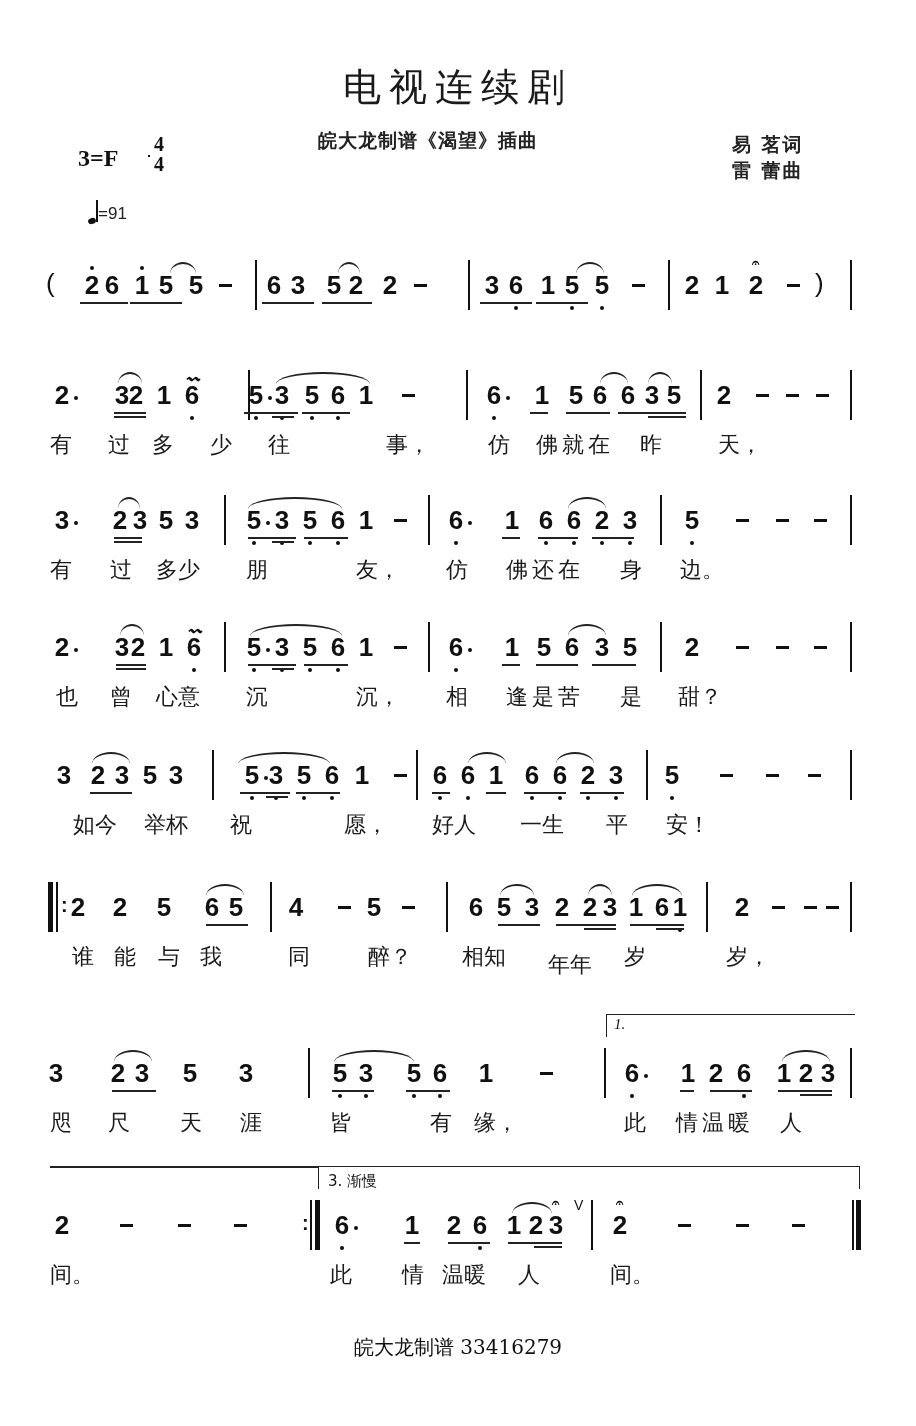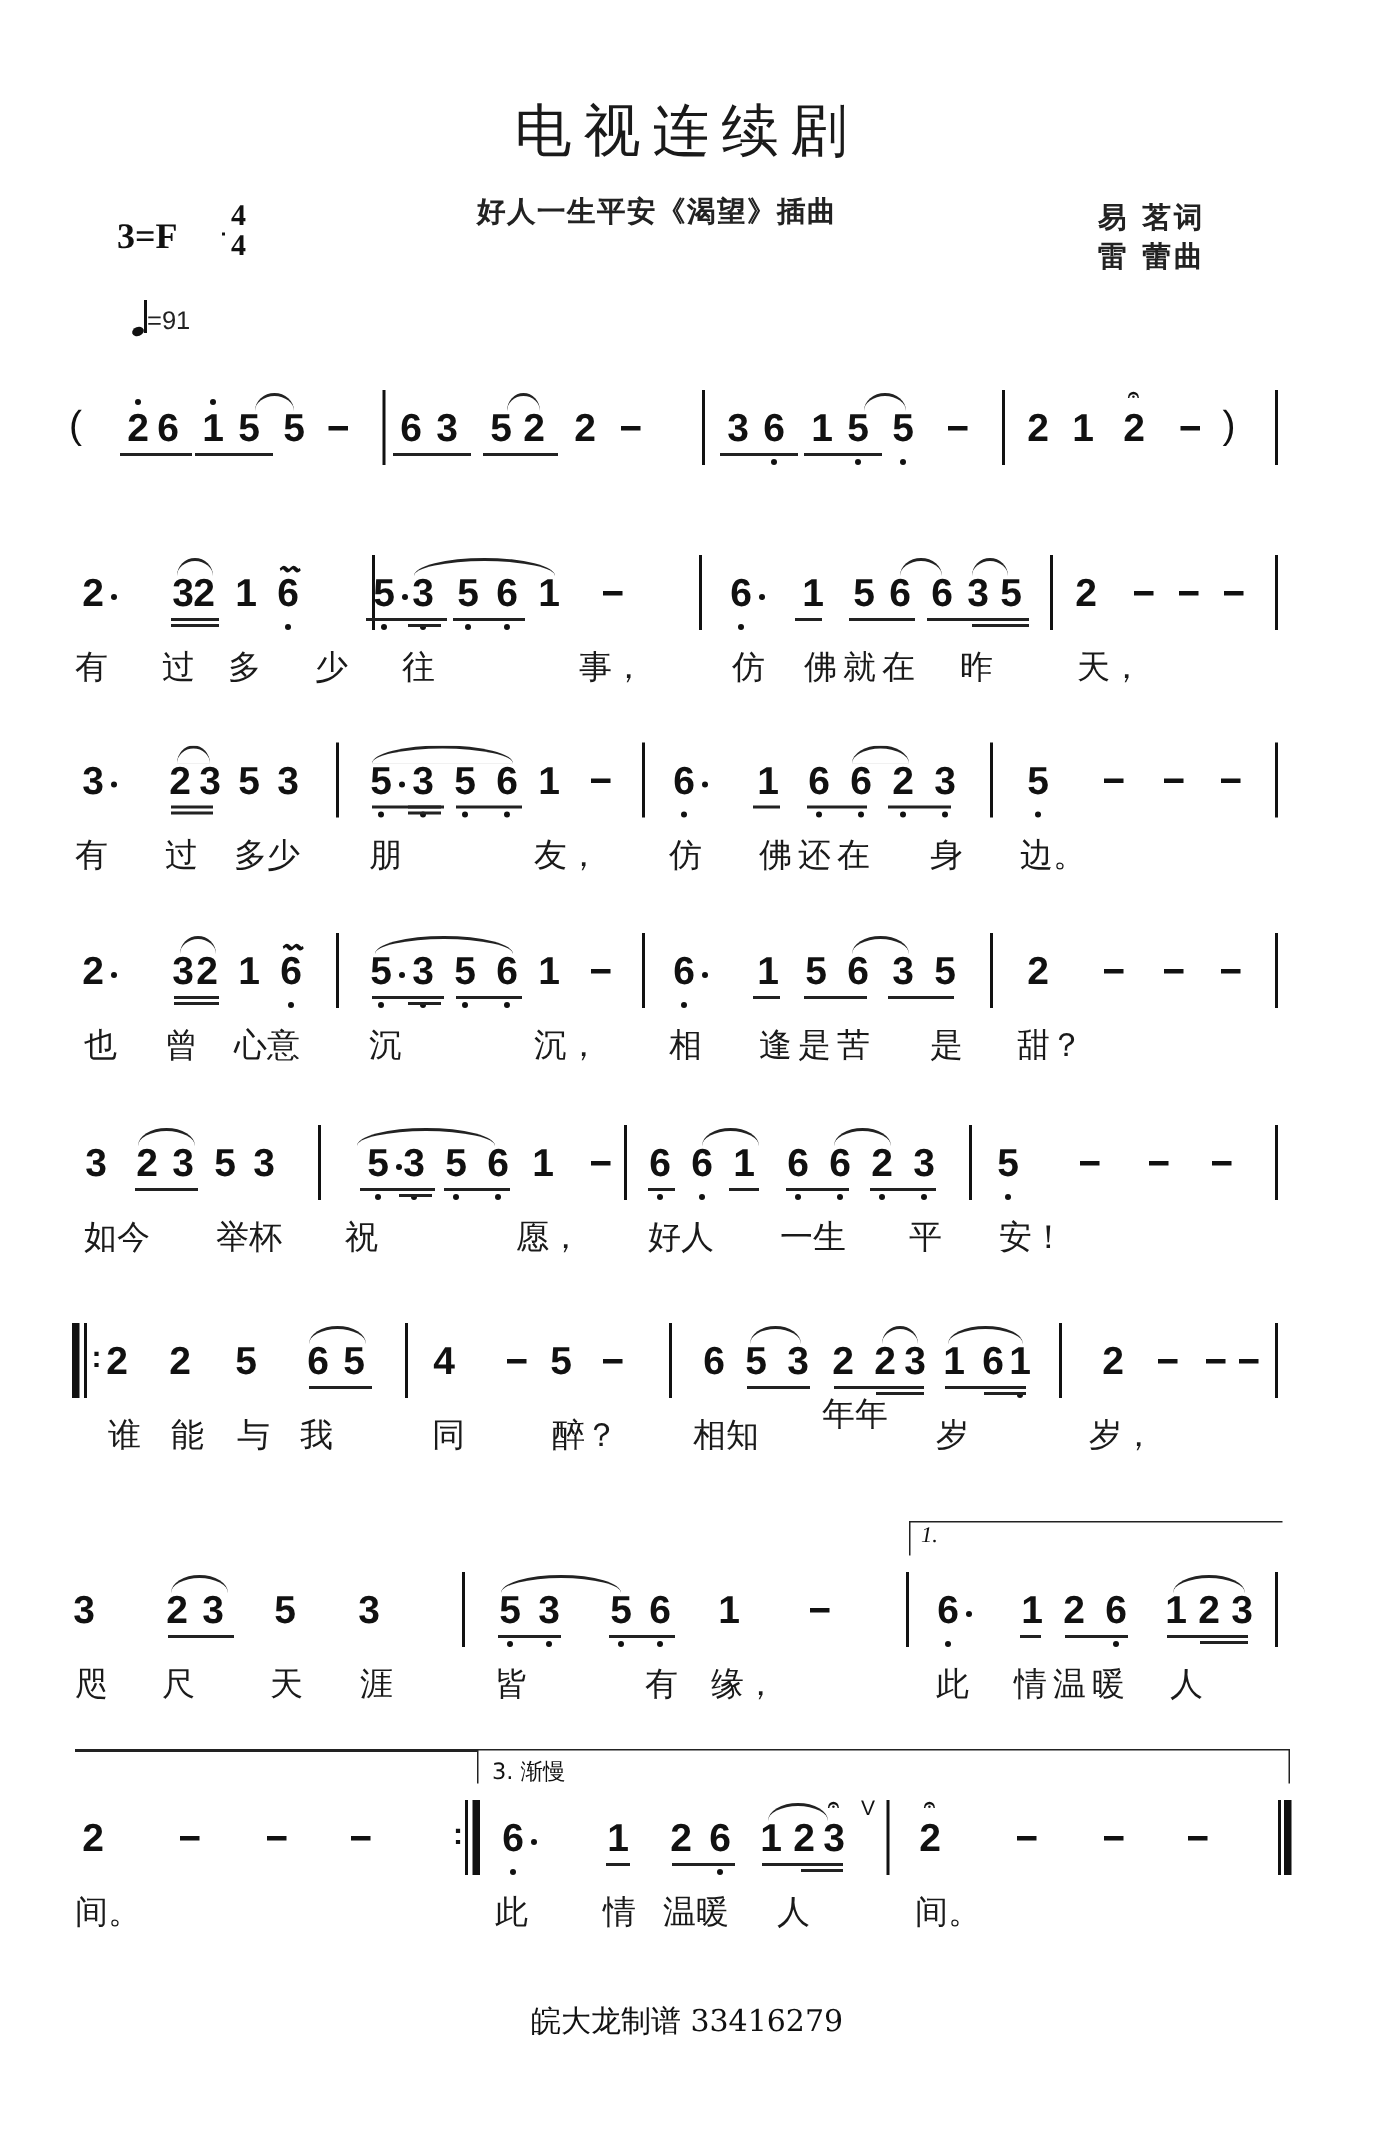--- a/index.html
+++ b/index.html
@@ -30,21 +30,21 @@
   .mord{position:absolute;font-size:13px;font-weight:bold;letter-spacing:-3px;}
   .volta{position:absolute;border-top:1.5px solid #222;border-left:1.5px solid #222;height:22px;}
   .volta-label{position:absolute;font-family:"Liberation Serif",serif;font-size:15px;font-style:italic;}
   .footer{left:0;width:916px;top:1334px;text-align:center;font-family:"DejaVu Serif",serif;font-size:20px;color:#111;}
   .rep{position:absolute;font-size:20px;font-weight:bold;}
 </style>
 </head>
 <body>
 
 <div class="abs title">电视连续剧</div>
-<div class="abs subtitle">好人一生平安《渴望》插曲</div>
+<div class="abs subtitle">皖大龙制谱《渴望》插曲</div>
 <div class="abs credit" style="top:132px">易 茗词</div>
 <div class="abs credit" style="top:158px">雷 蕾曲</div>
 <div class="abs key">3=F</div>
 <div class="abs ts">
   <div>4</div>
   <div class="bar"></div>
   <div>4</div>
 </div>
 <div class="abs tempo">
   <span class="qn"><span class="stem"></span><span class="head"></span></span><span>=91</span>
@@ -314,21 +314,21 @@
     <div class="ul" style="left: 266px; width: 22px; top: 796px;"></div>
     <div class="ul" style="left: 296px; width: 44px; top: 792px;"></div>
     <div class="ul" style="left: 432px; width: 18px; top: 792px;"></div>
     <div class="ul" style="left: 486px; width: 20px; top: 792px;"></div>
     <div class="ul" style="left: 524px; width: 42px; top: 792px;"></div>
     <div class="ul" style="left: 580px; width: 44px; top: 792px;"></div>
     <div class="slur" style="left: 92px; width: 38px; top: 752px;"></div>
     <div class="slur" style="left: 238px; width: 92px; top: 752px;"></div>
     <div class="slur" style="left: 468px; width: 38px; top: 752px;"></div>
     <div class="slur" style="left: 556px; width: 38px; top: 752px;"></div>
-    <div class="lyric" style="left: 56px; top: 810px; letter-spacing: 0px;">如今</div>
+    <div class="lyric" style="left: 73px; top: 810px; letter-spacing: 0px;">如今</div>
     <div class="lyric" style="left: 144px; top: 810px; letter-spacing: 0px;">举杯</div>
     <div class="lyric" style="left: 230px; top: 810px; letter-spacing: 0px;">祝</div>
     <div class="lyric" style="left: 344px; top: 810px; letter-spacing: 0px;">愿，</div>
     <div class="lyric" style="left: 432px; top: 810px; letter-spacing: 0px;">好人</div>
     <div class="lyric" style="left: 520px; top: 810px; letter-spacing: 0px;">一生</div>
     <div class="lyric" style="left: 606px; top: 810px; letter-spacing: 0px;">平</div>
     <div class="lyric" style="left: 666px; top: 810px; letter-spacing: 0px;">安！</div>
     <div class="note" style="left: 68px; top: 892px;">2</div>
     <div class="note" style="left: 110px; top: 892px;">2</div>
     <div class="note" style="left: 154px; top: 892px;">5</div>
@@ -371,21 +371,21 @@
     <div class="bar thick" style="left: 48px; top: 882px; height: 50px;"></div>
     <div class="bar" style="left: 56px; top: 882px; height: 50px;"></div>
     <div class="rep" style="left: 61px; top: 894px;">:</div>
     <div class="lyric" style="left: 72px; top: 942px; letter-spacing: 0px;">谁</div>
     <div class="lyric" style="left: 114px; top: 942px; letter-spacing: 0px;">能</div>
     <div class="lyric" style="left: 158px; top: 942px; letter-spacing: 0px;">与</div>
     <div class="lyric" style="left: 200px; top: 942px; letter-spacing: 0px;">我</div>
     <div class="lyric" style="left: 288px; top: 942px; letter-spacing: 0px;">同</div>
     <div class="lyric" style="left: 368px; top: 942px; letter-spacing: 0px;">醉？</div>
     <div class="lyric" style="left: 462px; top: 942px; letter-spacing: 0px;">相知</div>
-    <div class="lyric" style="left: 548px; top: 928px; letter-spacing: 0px;">年年</div>
+    <div class="lyric" style="left: 548px; top: 950px; letter-spacing: 0px;">年年</div>
     <div class="lyric" style="left: 624px; top: 942px; letter-spacing: 0px;">岁</div>
     <div class="lyric" style="left: 726px; top: 942px; letter-spacing: 0px;">岁，</div>
     <div class="note" style="left: 46px; top: 1058px;">3</div>
     <div class="note" style="left: 108px; top: 1058px;">2</div>
     <div class="note" style="left: 132px; top: 1058px;">3</div>
     <div class="note" style="left: 180px; top: 1058px;">5</div>
     <div class="note" style="left: 236px; top: 1058px;">3</div>
     <div class="note" style="left: 330px; top: 1058px;">5</div>
     <div class="dot-b" style="left: 338px; top: 1094px;"></div>
     <div class="note" style="left: 356px; top: 1058px;">3</div>

